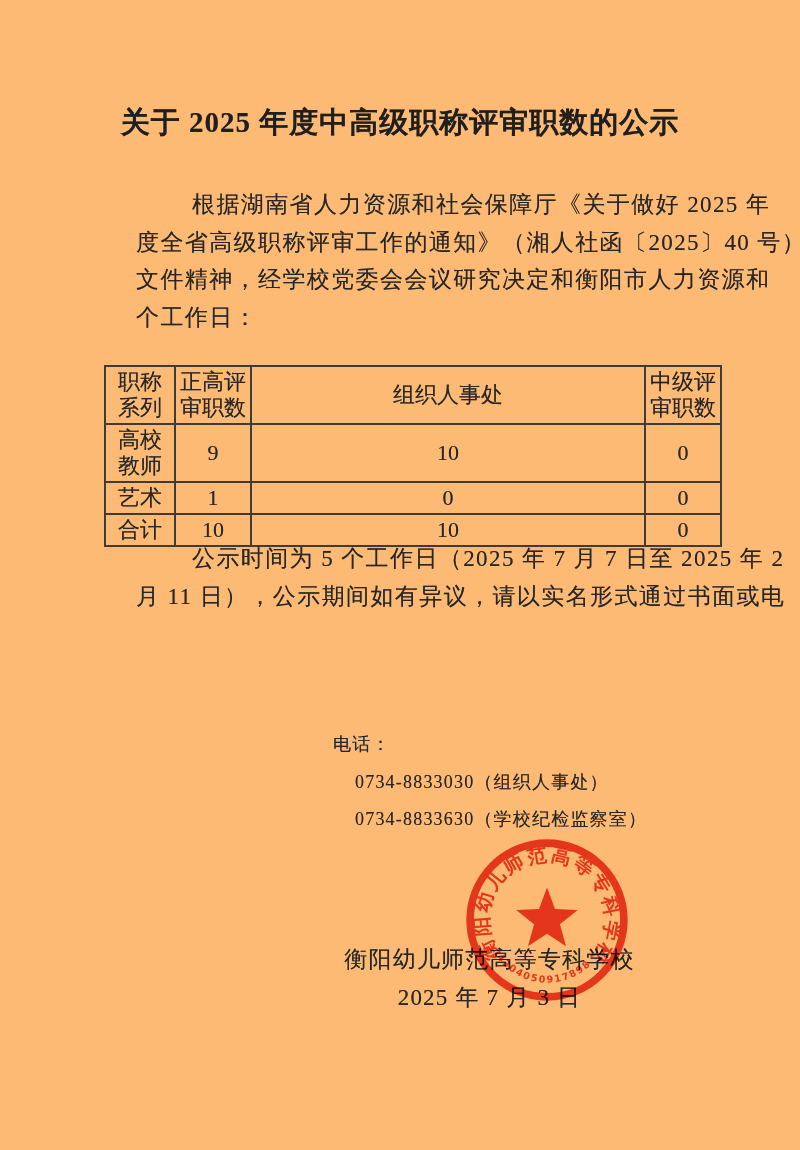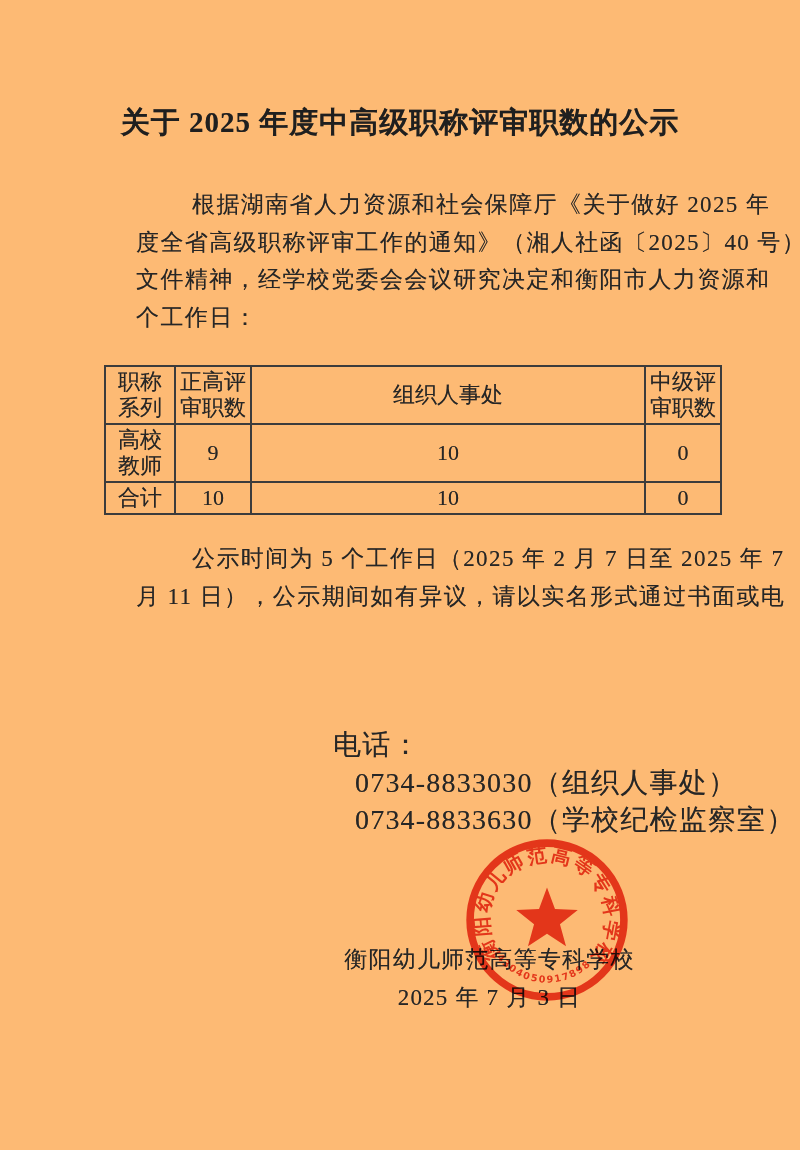--- a/index.html
+++ b/index.html
@@ -67,21 +67,21 @@
   .col-mid    { width: 76px; }
   .row-head   { height: 52px; }
   .row-1      { height: 55px; }
   .row-2      { height: 31px; }
   .row-3      { height: 29px; font-family: Liberation Serif, serif; }
 
   .contact {
     position: absolute;
     left: 333px;
     top: 726px;
-    font-size: 28px;
+    font-size: 18px;
     letter-spacing: 1.2px;
     color: #262626;
     text-shadow: 0 0 0.6px rgba(40,40,40,0.5);
   }
   .contact .line { height: 37.5px; line-height: 37.5px; white-space: nowrap; }
   .contact .phone-line { padding-left: 22px; }
 
   .signature {
     position: absolute;
     left: 317px;
@@ -137,31 +137,37 @@
       <th>中级评
 审职数</th>
     </tr>
     <tr class="row-1">
       <td>高校
 教师</td>
       <td>9</td>
       <td>10</td>
       <td>0</td>
     </tr>
+    <tr class="row-2">
+      <td>艺术</td>
+      <td>1</td>
+      <td>0</td>
+      <td>0</td>
+    </tr>
     <tr class="row-3">
       <td>合计</td>
       <td>10</td>
       <td>10</td>
       <td>0</td>
     </tr>
   </tbody>
     </table>
 
   <div class="para" id="para2">
-    <div class="line indent">公示时间为 5 个工作日（2025 年 2 月 7 日至 2025 年 7</div>
+    <div class="line indent">公示时间为 5 个工作日（2025 年 7 月 7 日至 2025 年 2</div>
     <div class="line">月 11 日），公示期间如有异议，请以实名形式通过书面或电</div>
   </div>
 
   <div class="contact">
     <div class="line">电话：</div>
     <div class="line phone-line">0734-8833030（组织人事处）</div>
     <div class="line phone-line">0734-8833630（学校纪检监察室）</div>
   </div>
 
   <div class="signature">

